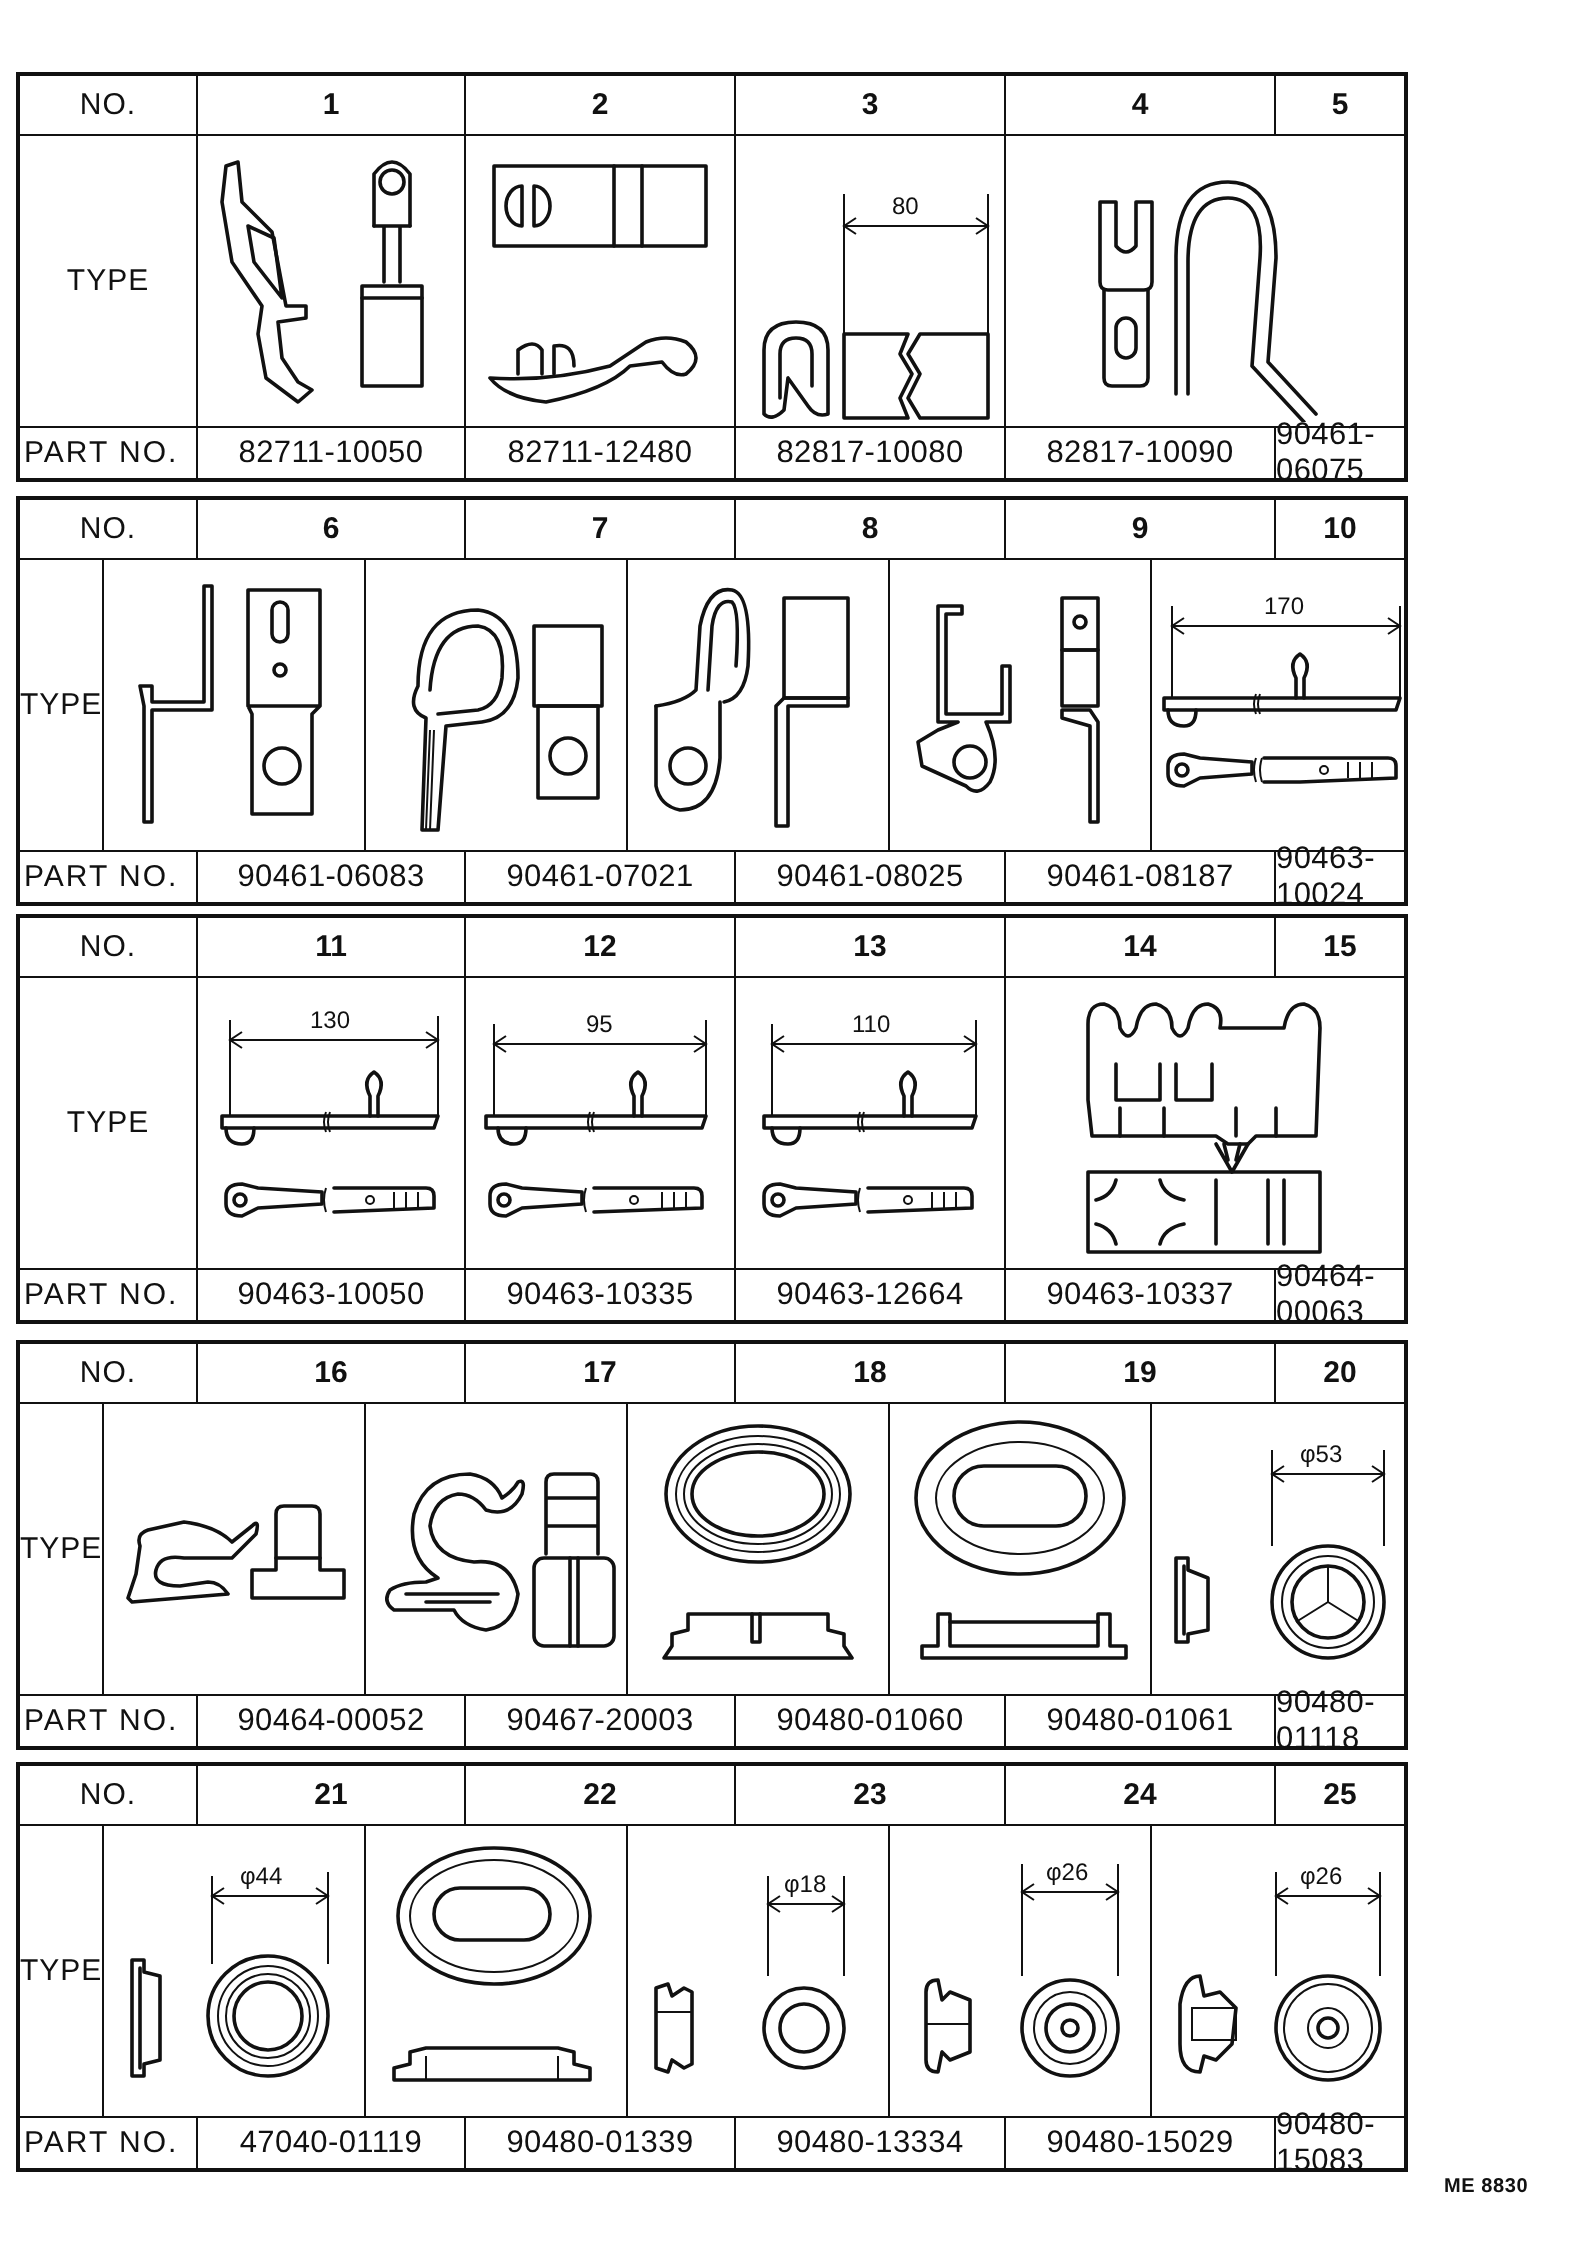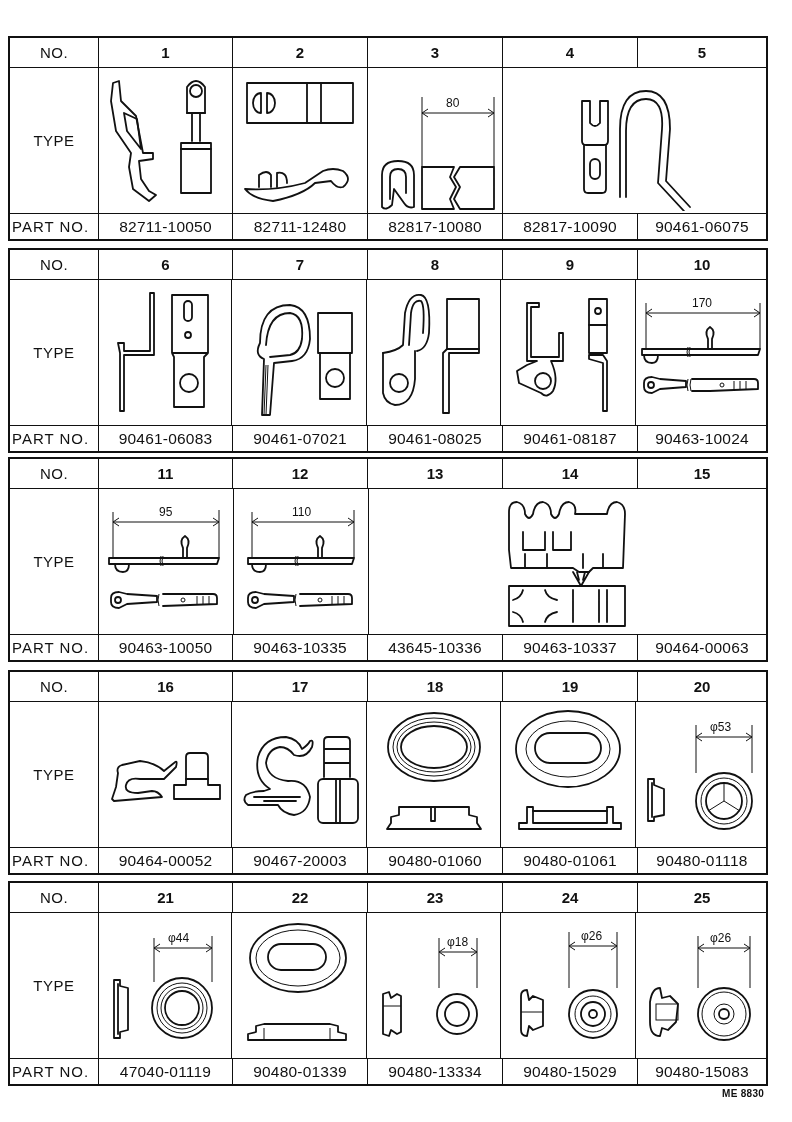--- a/index.html
+++ b/index.html
@@ -1,17 +1,17 @@
 <!DOCTYPE html>
 <html><head>
 <meta charset="utf-8">
 <style>
   html, body { margin:0; padding:0; background:#ffffff; }
   body { width:792px; height:1122px; position:relative; font-family:"Liberation Sans", sans-serif; color:#111; overflow:hidden; }
-  .tbl { position:absolute; left:8px; width:760px; border:2px solid #111; box-sizing:border-box; background:#fff; }
+  .tbl { position:absolute; left:8px; width:696px; border:2px solid #111; box-sizing:border-box; background:#fff; }
   .row { display:flex; box-sizing:border-box; }
   .row + .row { border-top:1.5px solid #111; }
   .cell { box-sizing:border-box; display:flex; align-items:center; justify-content:center; font-size:15px; }
   .cell + .cell { border-left:1.5px solid #111; }
   .c0 { width:88px; } .c1 { width:134px; } .c2 { width:135px; } .c3 { width:135px; } .c4 { width:135px; } .c5 { flex:1; }
   .hdr { height:29px; }
   .typ { height:146px; }
   .prt { height:26px; }
   .lbl-left { justify-content:flex-start; padding-left:2px; letter-spacing:1px;text-align:right; }
   .lbl-center { letter-spacing:0.5px; }
@@ -177,20 +177,39 @@
     <div class="cell c0 lbl-center">NO.</div>
     <div class="cell c1 num">11</div>
     <div class="cell c2 num">12</div>
     <div class="cell c3 num">13</div>
     <div class="cell c4 num">14</div>
     <div class="cell c5 num">15</div>
   </div>
   <div class="row typ">
     <div class="cell c0 lbl-center">TYPE</div>
 
+    <div class="cell c1">
+      <svg width="130" height="140" viewBox="0 0 130 140">
+        <line class="thin" x1="14" y1="18" x2="14" y2="66"></line>
+          <line class="thin" x1="118" y1="16" x2="118" y2="66"></line>
+        <line class="thin" x1="14" y1="28" x2="118" y2="28"></line>
+        <path class="thin" d="M20,24 L14,28 L20,32 M112,24 L118,28 L112,32"></path>
+        <text class="dimtxt" x="54" y="22">130</text>
+        <path class="stroke" d="M10,66 L118,66 L116,72 L10,72 Z"></path>
+          <path class="stroke" d="M12,72 Q12,80 20,80 Q26,80 26,72"></path>
+        <path class="stroke" d="M84,66 L84,56 Q80,48 86,44 Q92,48 88,56 L88,66"></path>
+        <path class="thin" d="M62,64 Q60,69 62,74 M64,64 Q62,69 64,74"></path>
+        <path class="stroke" d="M12,106 Q12,100 20,100 L28,102 L60,104 L60,110 L28,112 L20,116 Q12,116 12,110 Z"></path>
+          <circle class="stroke" cx="19" cy="108" r="3"></circle>
+        <path class="stroke" d="M66,102 L112,102 Q116,102 116,106 L116,112 L66,114"></path>
+        <path class="thin" d="M62,102 Q60,108 62,114"></path>
+          <circle class="thin" cx="84" cy="108" r="2"></circle>
+        <path class="thin" d="M96,104 L96,112 M102,104 L102,112 M108,104 L108,112"></path>
+      </svg>
+    </div>
     <div class="cell c3">
       <svg width="130" height="140" viewBox="0 0 130 140">
         <line class="thin" x1="12" y1="20" x2="12" y2="66"></line>
           <line class="thin" x1="118" y1="18" x2="118" y2="66"></line>
         <line class="thin" x1="12" y1="30" x2="118" y2="30"></line>
         <path class="thin" d="M18,26 L12,30 L18,34 M112,26 L118,30 L112,34"></path>
         <text class="dimtxt" x="58" y="24">95</text>
         <path class="stroke" d="M8,66 L118,66 L116,72 L8,72 Z"></path>
           <path class="stroke" d="M14,72 Q14,80 22,80 Q28,80 28,72"></path>
         <path class="stroke" d="M82,66 L82,56 Q78,48 84,44 Q90,48 86,56 L86,66"></path>
@@ -230,21 +249,21 @@
         <path class="stroke" d="M70,80 L78,94 L86,80 M74,80 L76,88 M82,80 L80,88"></path>
         <rect class="stroke" x="6" y="94" width="116" height="40"></rect>
         <path class="stroke" d="M20,98 Q18,106 10,108 M42,98 Q44,106 54,108 M20,130 Q18,122 10,120 M42,130 Q44,122 54,120 M70,98 L70,130 M96,98 L96,130 M104,98 L104,130"></path>
       </svg>
     </div>
   </div>
   <div class="row prt">
     <div class="cell c0 lbl-left">PART NO.</div>
     <div class="cell c1 pn">90463-10050</div>
     <div class="cell c2 pn">90463-10335</div>
-    <div class="cell c3 pn">43645-10336</div>
+    <div class="cell c3 pn">90463-12664</div>
     <div class="cell c4 pn">90463-10337</div>
     <div class="cell c5 pn">90464-00063</div>
   </div>
 </div>
 
 <div class="tbl" style="top:670px;">
   <div class="row hdr">
     <div class="cell c0 lbl-center">NO.</div>
     <div class="cell c1 num">16</div>
     <div class="cell c2 num">17</div>

